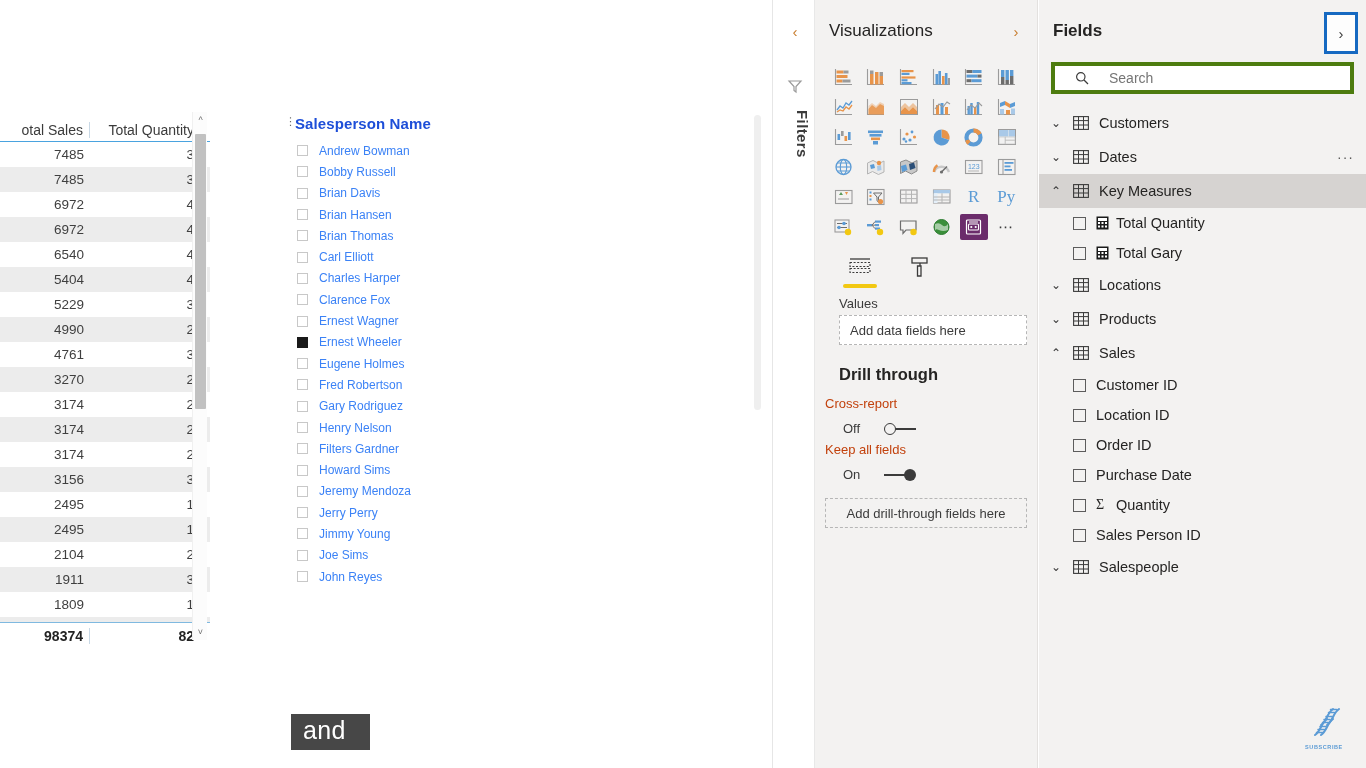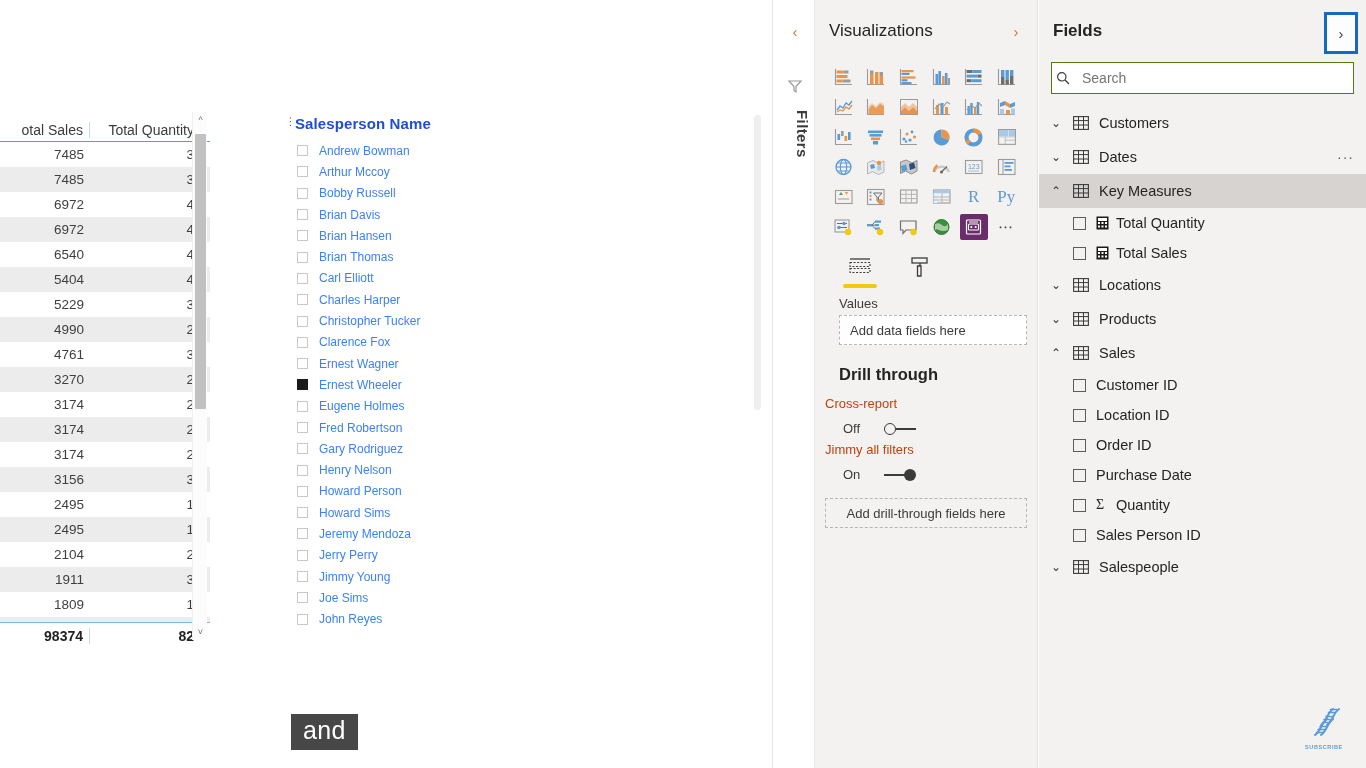--- a/index.html
+++ b/index.html
@@ -92,21 +92,21 @@
   }
   .canvas-divider {
     position: absolute; left: 772px; top: 0; width: 1px; height: 768px;
     background: #e6e6e6;
   }
 
   
   .caption {
     position: absolute; left: 291px; top: 714px;
     background: #474747; color: #fff; font-size: 25px;
-    padding: 2px 12px 5px 12px; letter-spacing: .3px;
+    padding: 2px 24px 5px 12px; letter-spacing: .3px;
     font-family: "Liberation Sans", sans-serif;
   }
 
   
   .filters-rail {
     position: absolute; left: 775px; top: 0; width: 40px; height: 768px;
     background: #ffffff; border-right: 1px solid #e8e8e8;
   }
   .rail-collapse {
     position: absolute; left: 10px; top: 22px; width: 20px; height: 20px;
@@ -189,22 +189,22 @@
   .fields-head { height: 62px; display: flex; align-items: center; padding: 4px 14px; }
   .fields-title { font-size: 17px; font-weight: 600; color: #252423; flex: 1; }
   .fields-exp-box {
     position: absolute; right: 8px; top: 12px; width: 34px; height: 42px;
     border: 3px solid #1669c1; background: #fdfdfd;
     display: flex; align-items: center; justify-content: center;
   }
   .fields-exp-box span { color: #3b3b3b; font-size: 15px; }
   .search-wrap { padding: 0 12px 10px 12px; }
   .search-box {
-    height: 32px; background: #fff; border: 1px solid #4d7c0f;
-    display: flex; align-items: center; padding-left: 4px; gap: 12px;
+    height: 32px; background: #fff; border: 4px solid #4d7c0f;
+    display: flex; align-items: center; padding-left: 20px; gap: 20px;
   }
   .search-box .mag { width: 14px; height: 14px; }
   .search-box input {
     border: 0; outline: 0; font-size: 14px; color: #6b6b6b;
     font-family: "Liberation Sans", sans-serif; background: transparent; width: 230px;
   }
   .tree { padding-top: 2px; }
   .t-row { display: flex; align-items: center; height: 34px; padding-left: 12px; }
   .t-row.hl { background: #d6d3d1; }
   .t-chev { width: 22px; color: #3b3b3b; font-size: 12px; }
@@ -331,24 +331,20 @@
     <div class="slicer">
       <div class="slicer-dots">⋮</div>
       <div class="slicer-title">Salesperson Name</div>
       <div class="slicer-list" id="slicer-list">
           <div class="s-item">
             <span class="s-cb"></span>
             <span class="s-lb">Andrew Bowman</span>
           </div>
           <div class="s-item">
             <span class="s-cb"></span>
-            <span class="s-lb">Arthur Mccoy</span>
-          </div>
-          <div class="s-item">
-            <span class="s-cb"></span>
             <span class="s-lb">Bobby Russell</span>
           </div>
           <div class="s-item">
             <span class="s-cb"></span>
             <span class="s-lb">Brian Davis</span>
           </div>
           <div class="s-item">
             <span class="s-cb"></span>
             <span class="s-lb">Brian Hansen</span>
           </div>
@@ -356,24 +352,20 @@
             <span class="s-cb"></span>
             <span class="s-lb">Brian Thomas</span>
           </div>
           <div class="s-item">
             <span class="s-cb"></span>
             <span class="s-lb">Carl Elliott</span>
           </div>
           <div class="s-item">
             <span class="s-cb"></span>
             <span class="s-lb">Charles Harper</span>
-          </div>
-          <div class="s-item">
-            <span class="s-cb"></span>
-            <span class="s-lb">Christopher Tucker</span>
           </div>
           <div class="s-item">
             <span class="s-cb"></span>
             <span class="s-lb">Clarence Fox</span>
           </div>
           <div class="s-item">
             <span class="s-cb"></span>
             <span class="s-lb">Ernest Wagner</span>
           </div>
           <div class="s-item">
@@ -391,21 +383,21 @@
           <div class="s-item">
             <span class="s-cb"></span>
             <span class="s-lb">Gary Rodriguez</span>
           </div>
           <div class="s-item">
             <span class="s-cb"></span>
             <span class="s-lb">Henry Nelson</span>
           </div>
           <div class="s-item">
             <span class="s-cb"></span>
-            <span class="s-lb">Howard Person</span>
+            <span class="s-lb">Filters Gardner</span>
           </div>
           <div class="s-item">
             <span class="s-cb"></span>
             <span class="s-lb">Howard Sims</span>
           </div>
           <div class="s-item">
             <span class="s-cb"></span>
             <span class="s-lb">Jeremy Mendoza</span>
           </div>
           <div class="s-item">
@@ -783,21 +775,21 @@
     <div class="fw-h2">Drill through</div>
     <div class="fw-sub">Cross-report</div>
     <div class="toggle-row">
       <div class="tg-label">Off</div>
       <div class="switch">
         <div class="track"></div>
         <div class="knob-off"></div>
       </div>
     </div>
 
-    <div class="fw-sub">Jimmy all filters</div>
+    <div class="fw-sub">Keep all fields</div>
     <div class="toggle-row">
       <div class="tg-label">On</div>
       <div class="switch on">
         <div class="track"></div>
         <div class="knob-on"></div>
       </div>
     </div>
 
     <div class="fw-dropzone2">Add drill-through fields here</div>
   </div>
@@ -886,21 +878,21 @@
               <rect x="0.5" y="0.5" width="12" height="13" fill="#1a1a1a"></rect>
               <rect x="2" y="2" width="9" height="3" fill="#ffffff"></rect>
               <rect x="2" y="6" width="2" height="2" fill="#ffffff"></rect>
               <rect x="5.5" y="6" width="2" height="2" fill="#ffffff"></rect>
               <rect x="9" y="6" width="2" height="2" fill="#ffffff"></rect>
               <rect x="2" y="9.5" width="2" height="2" fill="#ffffff"></rect>
               <rect x="5.5" y="9.5" width="2" height="2" fill="#ffffff"></rect>
               <rect x="9" y="9.5" width="2" height="2" fill="#ffffff"></rect>
             </svg>
           </span>
-          <span class="f-name">Total Sales</span>
+          <span class="f-name">Total Gary</span>
         </div>
         <div class="t-row">
           <span class="t-chev">⌄</span>
           <span class="t-tblicon">
             <svg width="16" height="14" viewBox="0 0 16 14">
               <rect x="0.6" y="0.6" width="14.8" height="12.8" fill="none" stroke="#3b3b3b" stroke-width="1.1"></rect>
               <line x1="0.6" y1="4.6" x2="15.4" y2="4.6" stroke="#3b3b3b" stroke-width="1"></line>
               <line x1="0.6" y1="9" x2="15.4" y2="9" stroke="#3b3b3b" stroke-width="1"></line>
               <line x1="5.5" y1="0.6" x2="5.5" y2="13.4" stroke="#3b3b3b" stroke-width="1"></line>
               <line x1="10.5" y1="0.6" x2="10.5" y2="13.4" stroke="#3b3b3b" stroke-width="1"></line>

